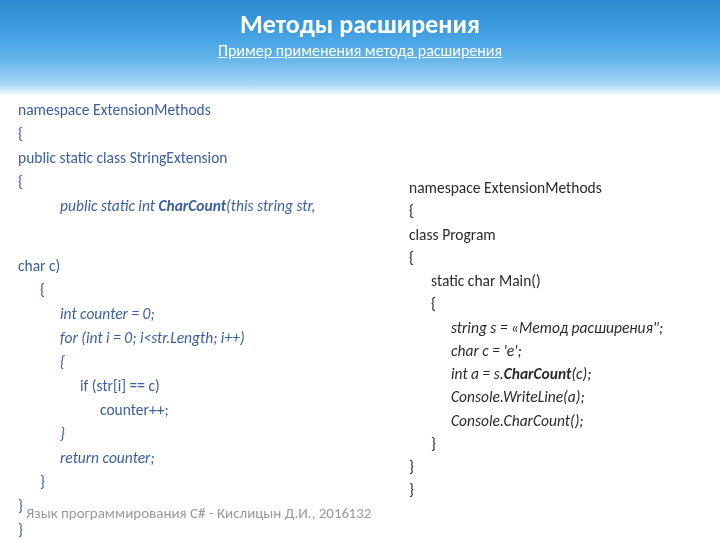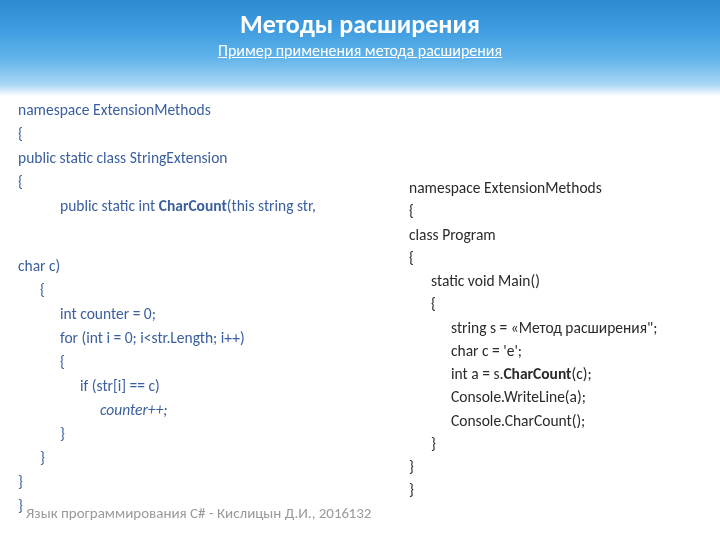--- a/index.html
+++ b/index.html
@@ -72,23 +72,23 @@
     position: absolute;
     right: 26px;
     top: 78px;
     width: 285px;
     color: #2a2a2a;
     font-size: 15.5px;
     line-height: 1.5;
   }
   .col-right .m1 { font-weight: 600; }
   .ind1 { padding-left: 22px; display: block; }
-  .ind2 { padding-left: 42px; display: block; }
+  .ind2 { padding-left: 42px; display: block; font-style: italic; }
   .ind3 { padding-left: 62px; display: block; }
-  .ind4 { padding-left: 82px; display: block; font-style: italic; }
+  .ind4 { padding-left: 82px; display: block; }
   .footer {
     position: absolute;
     bottom: 18px;
     left: 26px;
     right: 26px;
     font-size: 15px;
     color: #9a9a9a;
   }
   .footer .pagenum {
     position: absolute;
@@ -121,31 +121,32 @@
         </span>
       </span>
       <span class="aligned-right">char c)</span>
       <span class="ind1">{</span>
       <span class="ind2">int counter = 0;</span>
       <span class="ind2">for (int i = 0; i&lt;str.Length; i++)</span>
       <span class="ind2">{</span>
       <span class="ind3">if (str[i] == c)</span>
       <span class="ind4">counter++;</span>
       <span class="ind2">}</span>
+      <span class="ind2">return counter;</span>
       <span class="ind1">}</span>
       <span>}</span><br>
       <span>}</span>
     </div>
 
     <div class="col-right">
       <span>namespace  ExtensionMethods</span><br>
       <span>{</span><br>
       <span>class Program</span><br>
       <span>{</span><br>
-      <span class="ind1">static void Main()</span>
+      <span class="ind1">static char Main()</span>
       <span class="ind1">{</span>
       <span class="ind2">string s = «Метод  расширения";</span>
       <span class="ind2">char c = 'е';</span>
       <span class="ind2" style="display:block">
         <span>int a = s.</span><span class="m1">CharCount</span><span>(c);</span>
       </span>
       <span class="ind2">Console.WriteLine(a);</span>
       <span class="ind2"> </span>
       <span class="ind2">Console.CharCount();</span>
       <span class="ind1">}</span>

